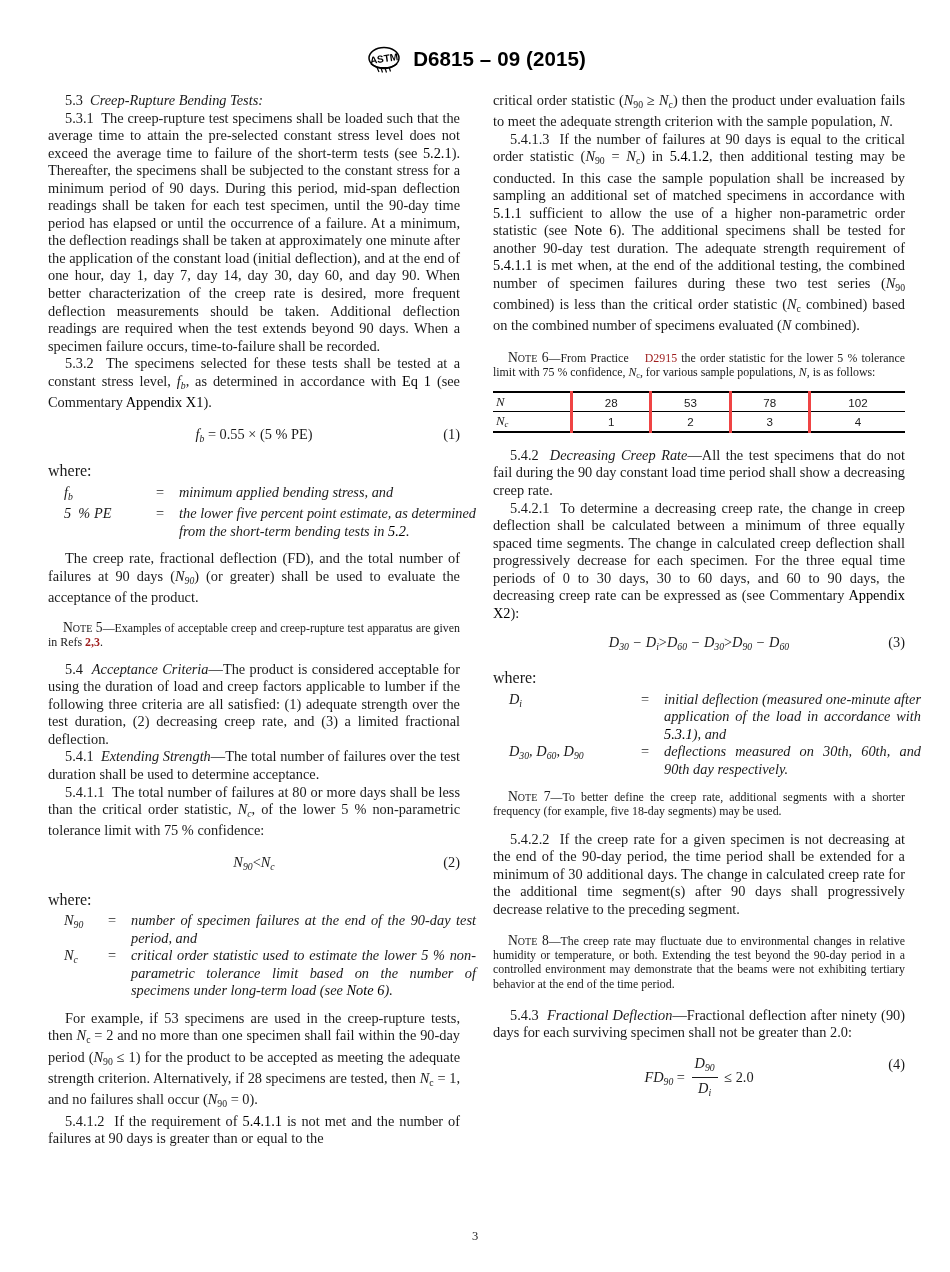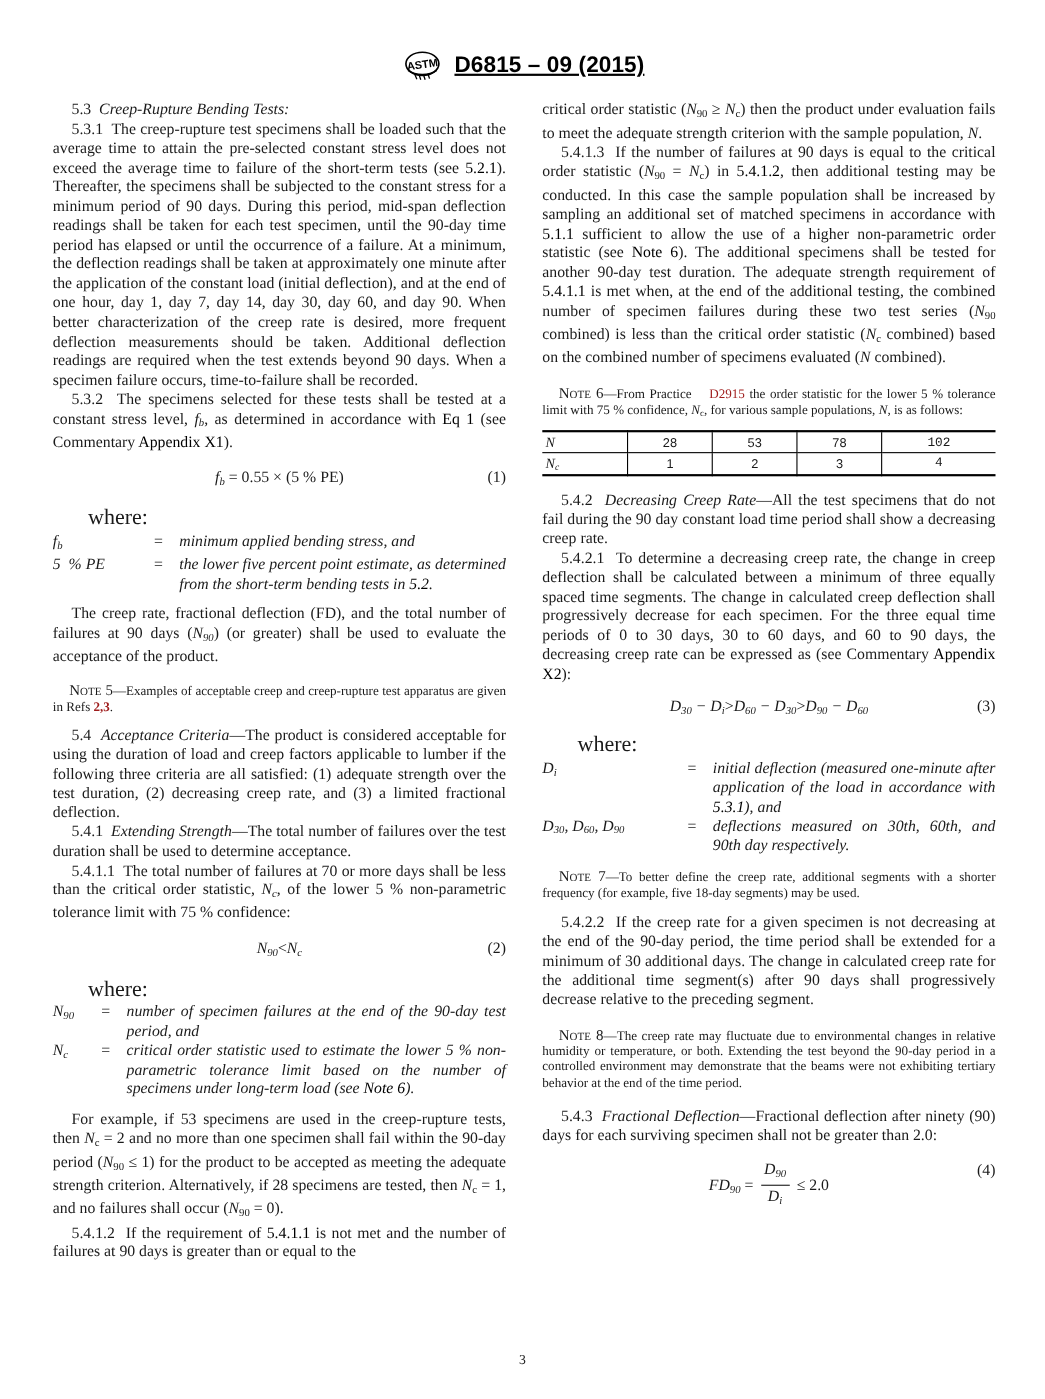--- a/index.html
+++ b/index.html
@@ -20,21 +20,20 @@
     position: absolute;
     top: 44px; left: 0; width: 950px;
     display: flex; justify-content: center; align-items: center;
     gap: 9px;
   }
   .astm-logo { width: 40px; height: 30px; display: block; }
   .doc-title {
     font-family: "Liberation Sans", "DejaVu Sans", sans-serif;
     font-size: 20.5px; font-weight: bold; letter-spacing: .1px;
     color: #000;
-    text-decoration: underline;
   }
 
   
   .columns {
     position: absolute;
     top: 92px; left: 48px;
     width: 858px;
     display: flex;
     gap: 33px;
   }
@@ -97,56 +96,56 @@
     vertical-align: middle;
     text-align: center;
     margin: 0 3px;
     position: relative;
     top: -1px;
   }
   .frac .num { display: block; padding: 0 3px 0px 3px; font-style: italic; }
   .frac .den { display: block; border-top: 1px solid #1a1a1a; padding: 0px 3px 0 3px; font-style: italic; }
 
   
-  .where { font-size: 20px; line-height: 17.55px; margin-left: 32px; }
-  .deflist { width: 100%; border-collapse: collapse; font-size: 14.35px; }
+  .where { font-size: 16px; line-height: 17.55px; }
+  .deflist { width: 100%; border-collapse: collapse; font-size: 14.35px; margin-left: 16px; }
   .deflist td { vertical-align: top; padding: 0; line-height: 17.55px; }
   .deflist td.term { white-space: nowrap; font-style: italic; }
   .deflist td.eqs { width: 17px; text-align: left; padding-right: 6px; font-style: normal; }
   .deflist td.desc { text-align: justify; font-style: italic; }
   .w1 .term { width: 92px; }
   .w2 .term { width: 44px; }
   .w3 .term { width: 132px; }
 
   
   .n6table {
     width: 100%;
     border-collapse: collapse;
     font-family: "Liberation Sans", "DejaVu Sans", sans-serif;
     font-size: 11.6px;
     border-top: 2.2px solid #000;
     border-bottom: 2.2px solid #000;
   }
   .n6table td {
-    border-left: 1px solid #ef4444;
+    border-left: 3px solid #ef4444;
     border-right: 1px solid #000;
     padding: 1.5px 4px;
     text-align: center;
     height: 14px;
   }
   .n6table td.rowhead {
     text-align: left;
     border-left: none;
     font-family: "Liberation Serif", "DejaVu Serif", serif;
     font-style: italic;
     font-size: 12.8px;
     width: 70px;
     padding-left: 3px;
   }
-  .n6table td.last { border-right: none; font-family: Liberation Mono, monospace; }
+  .n6table td.last { border-right: none; }
   .n6table tr.r1 td { border-bottom: 1px solid #000; }
 
   
   .pagenum {
     position: absolute;
     bottom: 28px; left: 0; width: 950px;
     text-align: center;
     font-size: 12.5px;
   }
 </style>
@@ -205,21 +204,21 @@
       <p class="b"><span>The creep rate, fractional deflection (FD), and the total number of failures at 90 days (</span><em><span>N</span><sub>90</sub></em><span>) (or greater) shall be used to evaluate the acceptance of the product.</span></p>
 
       <div class="sp14"></div>
       <p class="note"><span class="notelabel">Note 5</span><span>—Examples of acceptable creep and creep-rupture test apparatus are given in Refs </span><span class="rb">2,3</span><span>.</span></p>
 
       <div class="sp12"></div>
       <p class="b"><span>5.4</span>&nbsp; <em>Acceptance Criteria</em><span>—The product is considered acceptable for using the duration of load and creep factors applicable to lumber if the following three criteria are all satisfied: (1) adequate strength over the test duration, (2) decreasing creep rate, and (3) a limited fractional deflection.</span></p>
 
       <p class="b"><span>5.4.1</span>&nbsp; <em>Extending Strength</em><span>—The total number of failures over the test duration shall be used to determine acceptance.</span></p>
 
-      <p class="b"><span>5.4.1.1</span>&nbsp; <span>The total number of failures at 70 or more days shall be less than the critical order statistic, </span><em><span>N</span><sub>c</sub></em><span>, of the lower 5 % non-parametric tolerance limit with 75 % confidence:</span></p>
+      <p class="b"><span>5.4.1.1</span>&nbsp; <span>The total number of failures at 80 or more days shall be less than the critical order statistic, </span><em><span>N</span><sub>c</sub></em><span>, of the lower 5 % non-parametric tolerance limit with 75 % confidence:</span></p>
 
       <div class="sp12"></div>
       <div class="eqrow">
         <span class="eqbody"><em>N</em><sub>90</sub><span class="up">&lt;</span><em>N</em><sub>c</sub></span>
         <span class="eqnum">(2)</span>
       </div>
       <div class="sp14"></div>
 
       <div class="where">where:</div>
       <div class="sp4"></div>

